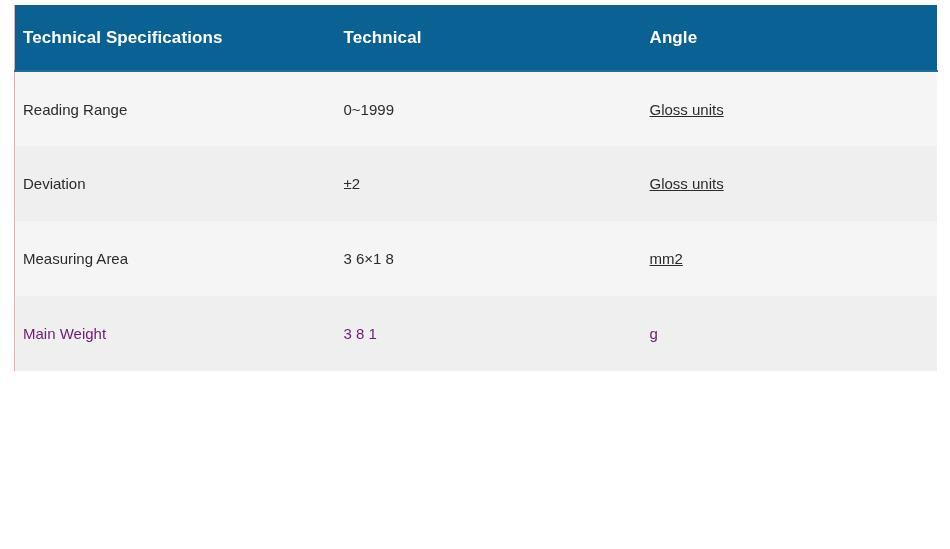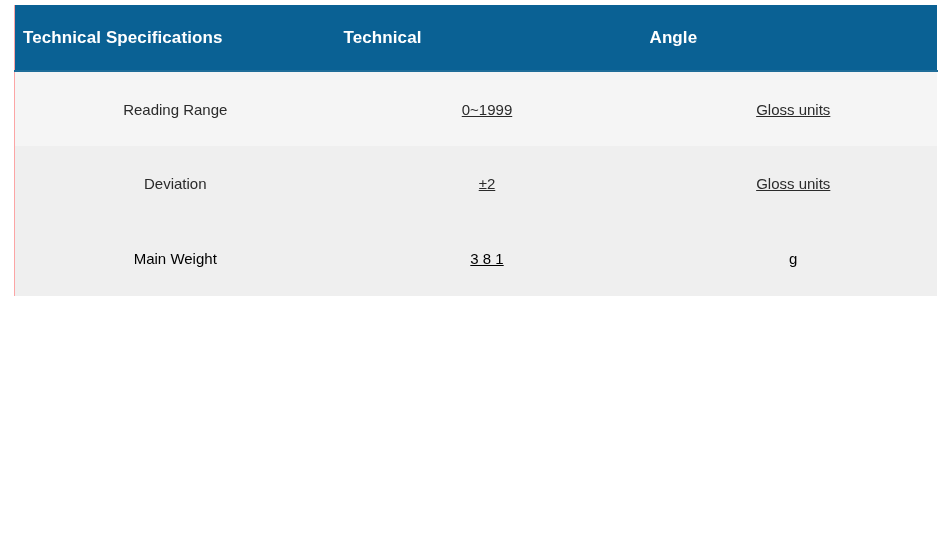--- a/index.html
+++ b/index.html
@@ -52,40 +52,39 @@
     letter-spacing: 0.1px;
     border-bottom: 2px solid #1f6d99;
     white-space: nowrap;
   }
 
   thead th.th-param { padding-left: 16px; }
   thead th.th-unit  { padding-left: 19px; }
 
   tbody tr {
     height: 75px;
-    text-align: center;
   }
 
   tbody tr.row-odd  { background: #f5f5f5; }
   tbody tr.row-even { background: #efefef; padding-left: 44px; }
 
   tbody td {
     padding: 0 0 0 8px;
     vertical-align: middle;
     font-size: 15px;
     font-weight: normal;
     color: #2b2b2b;
     white-space: nowrap;
   }
 
-  tbody td.td-param { padding-left: 16px; text-decoration: underline; }
+  tbody td.td-param { padding-left: 16px; }
   tbody td.td-unit  { padding-left: 19px; text-decoration: underline; }
 
   tbody tr.row-muted td {
-    color: #000000;
+    color: #701a75;
   }
 
   
   .header-top-edge {
     position: absolute;
     left: 14px;
     top: 5px;
     width: 923px;
     height: 1px;
     background: #0a6194;
@@ -118,20 +117,25 @@
         <td class="td-param">0~1999</td>
         <td class="td-unit">Gloss units</td>
       </tr>
 
       <tr class="row-even">
         <td class="td-spec">Deviation</td>
         <td class="td-param">±2</td>
         <td class="td-unit">Gloss units</td>
       </tr>
 
+      <tr class="row-odd">
+        <td class="td-spec">Measuring Area</td>
+        <td class="td-param">3 6×1 8</td>
+        <td class="td-unit">mm2</td>
+      </tr>
 
 
 
       <tr class="row-even row-muted">
         <td class="td-spec">Main Weight</td>
         <td class="td-param">3 8 1</td>
         <td class="td-unit">g</td>
       </tr>
 
     </tbody>

